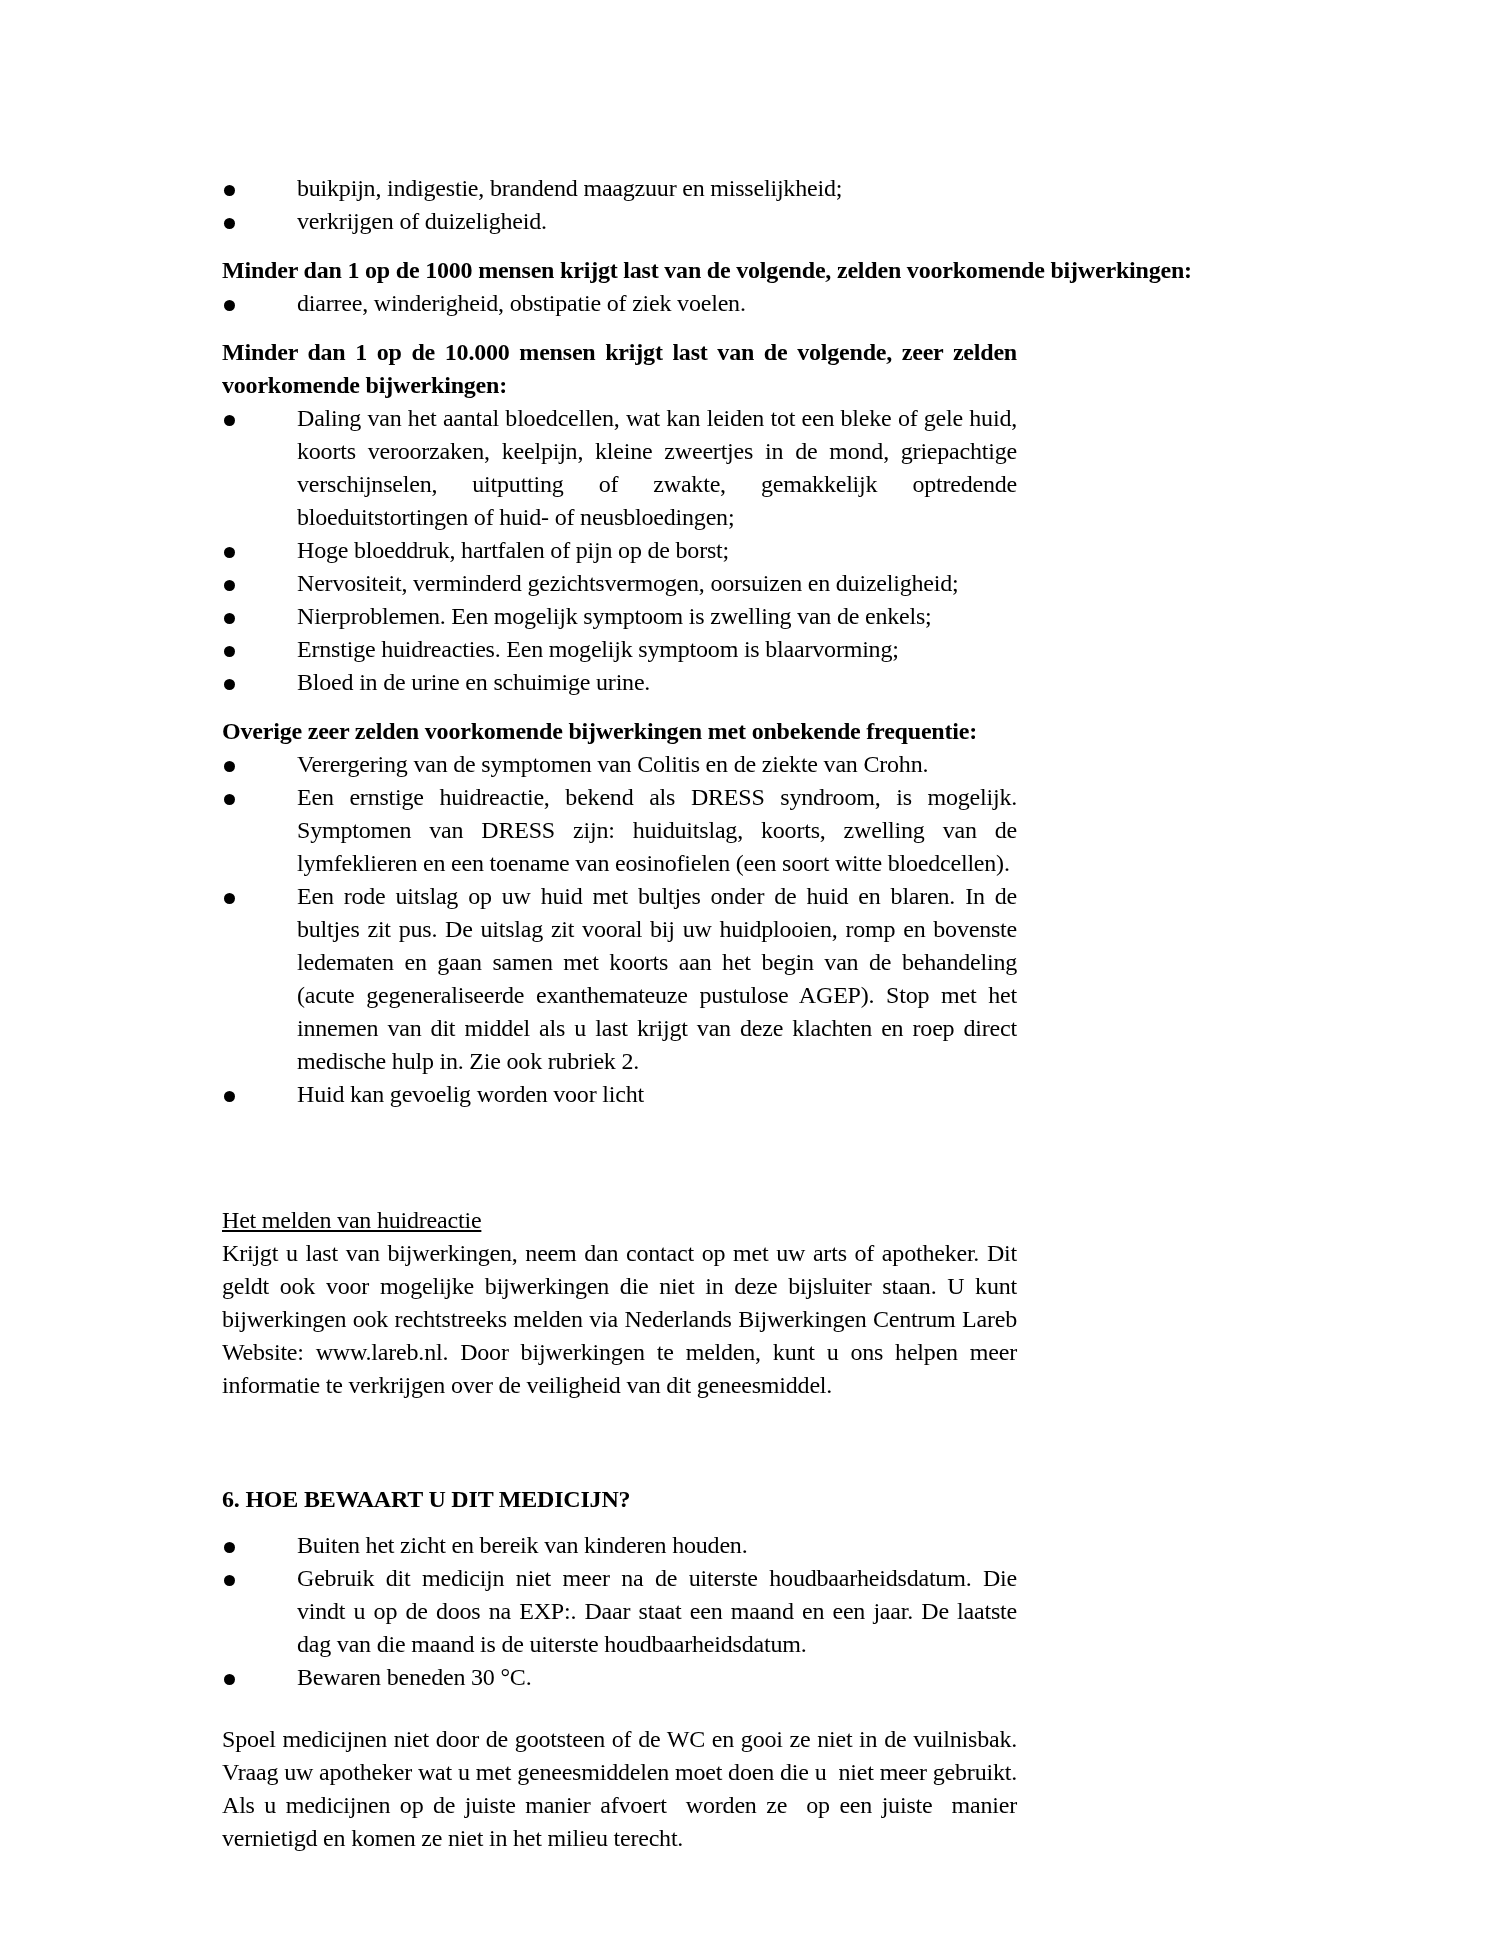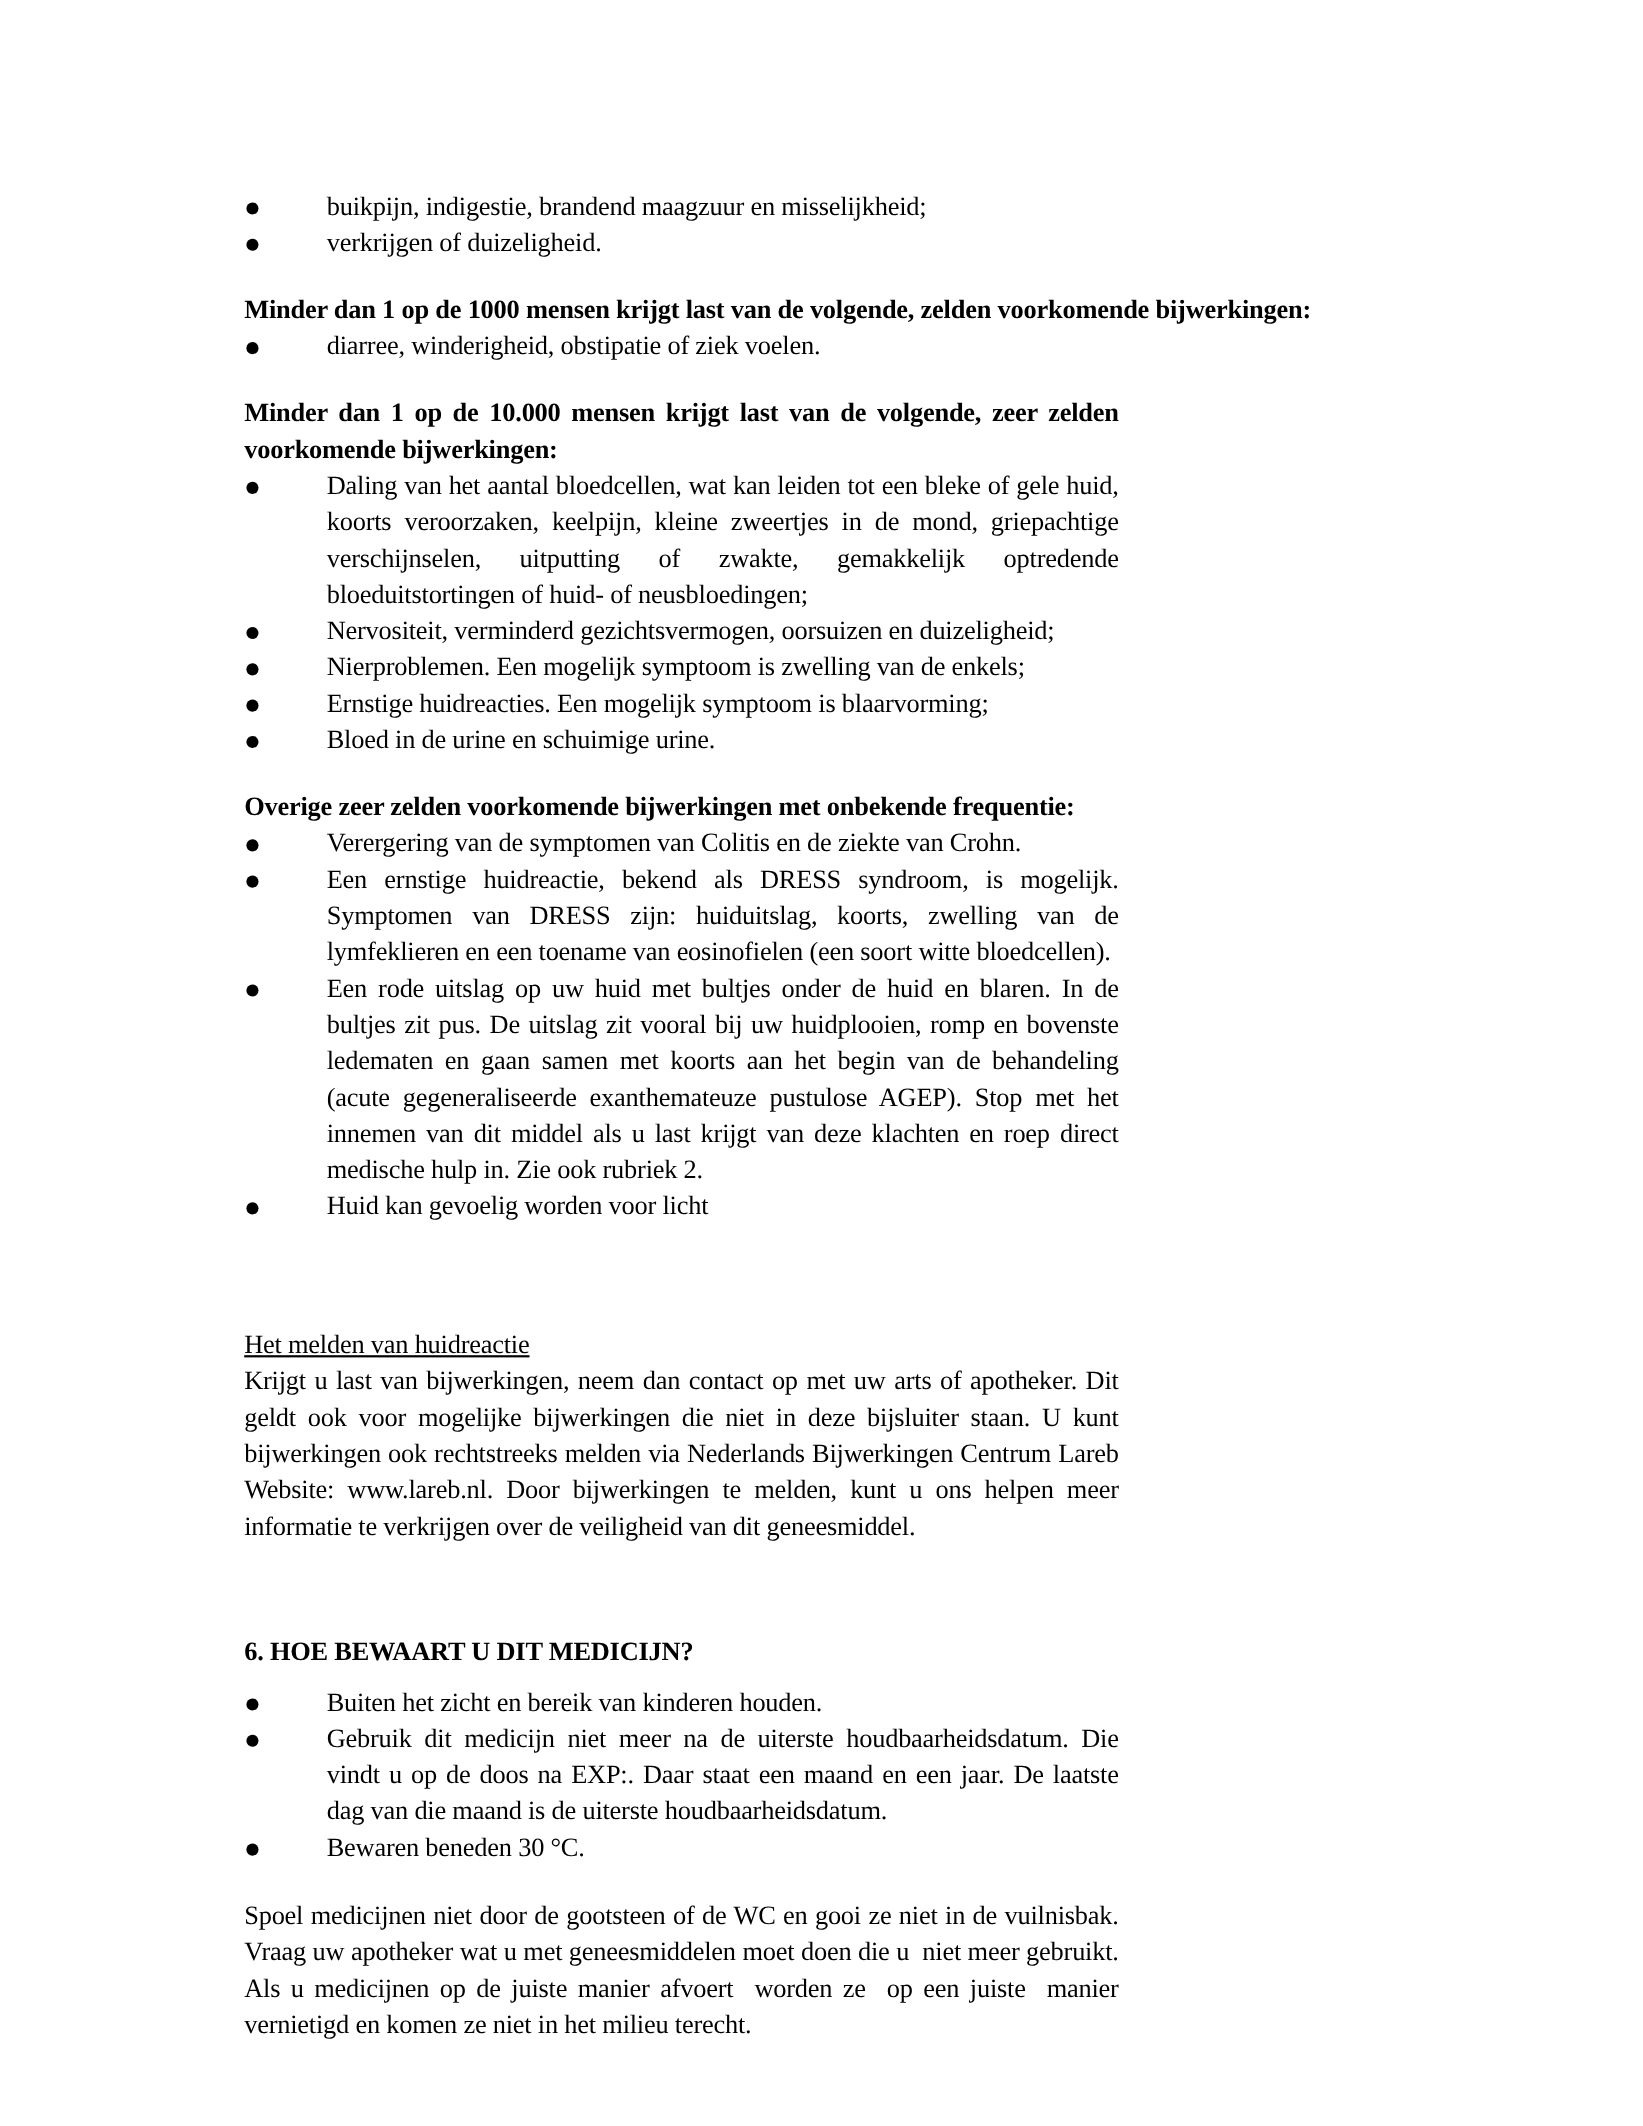--- a/index.html
+++ b/index.html
@@ -28,21 +28,21 @@
   .row { display: flex; align-items: flex-start; }
   .marker { flex: 0 0 75px; }
   .dot {
     display: inline-block;
     width: 11px; height: 11px;
     margin-top: 12px; margin-left: 2px;
     border-radius: 50%;
     background: #000000;
   }
   .text { flex: 1 1 auto; text-align: justify; }
-  .mt-section { margin-top: 28px; }
+  .mt-section { margin-top: 16px; }
   .mt-melden { margin-top: 93px; }
   .mt-h5 { margin-top: 81px; }
   .mt-after-h5 { margin-top: 13px; }
   .mt-closing { margin-top: 29px; }
 </style>
 </head>
 <body>
 
 <main class="page">
 
@@ -63,20 +63,24 @@
       <span class="marker"><span class="dot"></span></span>
       <span class="text">diarree, winderigheid, obstipatie of ziek voelen.</span>
     </div>
   </div>
 
   <p class="heading justify mt-section">Minder dan 1 op de 10.000 mensen krijgt last van de volgende, zeer zelden voorkomende bijwerkingen:</p>
   <div class="list">
     <div class="row">
       <span class="marker"><span class="dot"></span></span>
       <span class="text">Daling van het aantal bloedcellen, wat kan leiden tot een bleke of gele huid, koorts veroorzaken, keelpijn, kleine zweertjes in de mond, griepachtige verschijnselen, uitputting of zwakte, gemakkelijk optredende bloeduitstortingen of huid- of neusbloedingen;</span>
+    </div>
+    <div class="row">
+      <span class="marker"><span class="dot"></span></span>
+      <span class="text">Hoge bloeddruk, hartfalen of pijn op de borst;</span>
     </div>
     <div class="row">
       <span class="marker"><span class="dot"></span></span>
       <span class="text">Nervositeit, verminderd gezichtsvermogen, oorsuizen en duizeligheid;</span>
     </div>
     <div class="row">
       <span class="marker"><span class="dot"></span></span>
       <span class="text">Nierproblemen. Een mogelijk symptoom is zwelling van de enkels;</span>
     </div>
     <div class="row">

